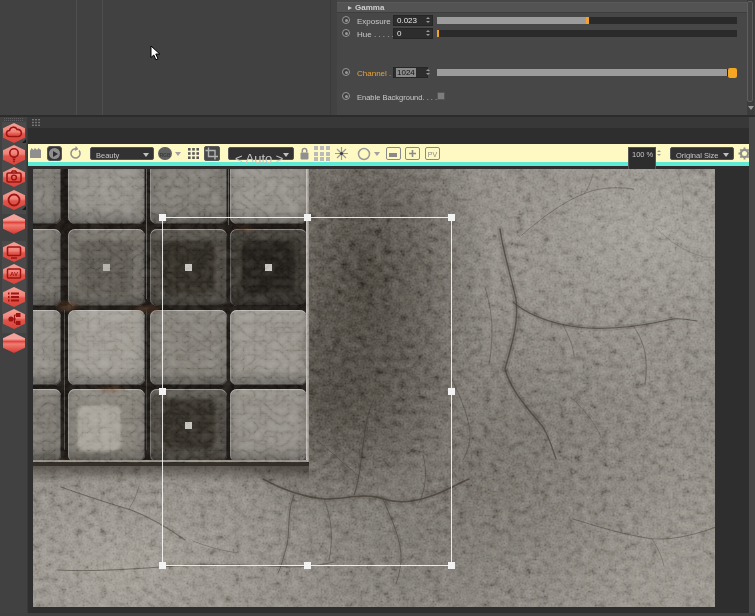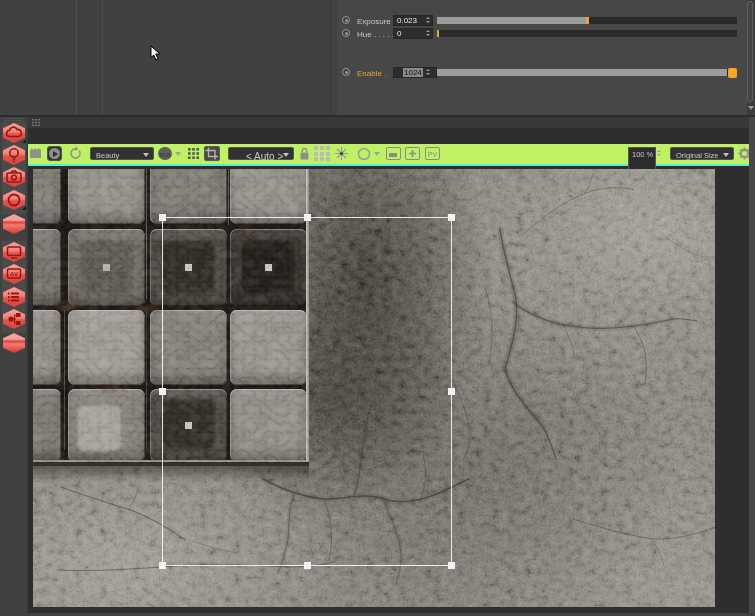--- a/index.html
+++ b/index.html
@@ -27,21 +27,21 @@
      border-bottom:2.5px solid #9a9a9a; border-left:2.5px solid transparent; border-right:2.5px solid transparent; }
   .spin:after { content:""; position:absolute; left:1px; bottom:2px; width:0; height:0;
      border-top:2.5px solid #9a9a9a; border-left:2.5px solid transparent; border-right:2.5px solid transparent; }
   .track { height:7px; background:#2a2a2a; }
   .chk { width:8px; height:8px; background:#7d7d7d; border:1px solid #565656; border-radius:1px; }
 
   
   #pv { left:0; top:117px; width:755px; height:499px; background:#2e2e2e; }
   #titlebar { left:28px; top:0; width:727px; height:11px; background:#383838; }
   #menubar  { left:28px; top:11px; width:727px; height:16px; background:#404040; color:#c6c6c6; font-size:9px; }
-  #toolbar  { left:28px; top:27px; width:727px; height:22px; background:#bef264; border-bottom:2px solid #5eead4; }
+  #toolbar  { left:28px; top:27px; width:727px; height:22px; background:#fef9c3; border-bottom:4px solid #5eead4; }
   #lefttools{ left:0; top:0; width:28px; height:499px; background:#414141; border-right:1px solid #383838; }
   .hex { left:3px; width:22px; height:20px;
      clip-path:polygon(50% 0,100% 26%,100% 74%,50% 100%,0 74%,0 26%);
      background:linear-gradient(180deg,#f4a49b 0%,#ef8077 45%,#e0544a 55%,#d8443c 100%); }
   .cell { left:2px; width:24px; height:22px; background:#4a4a4a; }
   select, .dd { background:#323232; border:1px solid #555; color:#c9c9c9; font-size:8px; }
 
   
   #imgarea { left:33px; top:169px; width:682px; height:438px; background:#888; overflow:hidden; }
 
@@ -62,20 +62,21 @@
 <div id="root">
 
   <div id="toppanel" class="abs">
     <div class="vline abs" style="left:76px"></div>
     <div class="vline abs" style="left:102px"></div>
     <div class="vline abs" style="left:330px; background:#3a3a3a"></div>
     <div class="abs" style="left:331px;top:0;width:6px;height:115px;background:#424242"></div>
 
     <div id="attr" class="abs">
 
+      <div class="hdr abs" style="top:2px"><span style="margin-left:11px"><span class="tri-r" style="margin-right:3px"></span>Gamma</span></div>
 
       <div class="row abs" style="top:15px">
         <div class="ring abs" style="left:5px;top:1px"></div>
         <div class="lab abs" style="left:20px;top:2px">Exposure</div>
         <div class="fld abs" style="left:56px;top:0;width:40px;height:11px;padding:1px 3px">0.023</div>
         <div class="spin abs" style="left:88px;top:0"></div>
         <div class="track abs" style="left:100px;top:2px;width:300px">
           <div class="abs" style="left:0;top:0;width:149px;height:7px;background:#9c9c9c"></div>
           <div class="abs" style="left:149px;top:0;width:3px;height:7px;background:#f0a22e"></div>
         </div>
@@ -88,30 +89,35 @@
         <div class="spin abs" style="left:88px;top:0"></div>
         <div class="track abs" style="left:100px;top:2px;width:300px">
           <div class="abs" style="left:0;top:0;width:2px;height:7px;background:#f0a22e"></div>
         </div>
       </div>
 
 
 
       <div class="row abs" style="top:67px">
         <div class="ring abs" style="left:5px;top:1px"></div>
-        <div class="lab abs" style="left:20px;top:2px;color:#e8a33c">Enable .</div>
-        <div class="fld abs" style="left:56px;top:0;width:44px;height:11px;padding:1px 9px"><span style="background:#8a8a8a;color:#111;padding:0 1px">1024</span></div>
+        <div class="lab abs" style="left:20px;top:2px;color:#e8a33c">Channel .</div>
+        <div class="fld abs" style="left:56px;top:0;width:35px;height:11px;padding:1px 2px"><span style="background:#8a8a8a;color:#111;padding:0 1px">1024</span></div>
         <div class="spin abs" style="left:88px;top:0"></div>
         <div class="track abs" style="left:100px;top:2px;width:300px">
           <div class="abs" style="left:0;top:0;width:290px;height:7px;background:#9c9c9c"></div>
           <div class="abs" style="left:291px;top:-1.5px;width:9px;height:10px;background:#f5a623;border-radius:2px"></div>
         </div>
       </div>
 
 
+      <div class="row abs" style="top:91px">
+        <div class="ring abs" style="left:5px;top:1px"></div>
+        <div class="lab abs" style="left:20px;top:2px;font-size:7.5px">Enable Background. . . .</div>
+        <div class="chk abs" style="left:100px;top:1px"></div>
+      </div>
 
     </div>
 
     <div class="abs" style="left:747px;top:0;width:7px;height:115px;background:#3c3c3c">
       <div class="abs" style="left:0;top:1px;width:6px;height:101px;background:#454545;border:1px solid #5e5e5e;border-radius:2px"></div>
       <div class="abs" style="left:1px;top:106px;width:0;height:0;border-top:4px solid #9a9a9a;border-left:3px solid transparent;border-right:3px solid transparent"></div>
     </div>
 
     <div class="abs" style="left:0;top:115px;width:755px;height:2px;background:#2c2c2c"></div>
 
@@ -177,21 +183,21 @@
         </g>
       </svg>
 
       <div class="abs" style="left:176px;top:2px;width:16px;height:15px;background:#484848;border:1px solid #5a5a5a;border-radius:2px">
         <svg width="14" height="13" viewBox="0 0 14 13" style="position:absolute;left:0;top:0">
           <path d="M3.5 0.5 L3.5 9.5 L13 9.5 M0.5 3.5 L10 3.5 L10 12.5" fill="none" stroke="#b2b2b2" stroke-width="1.4"></path>
         </svg>
       </div>
 
       <div class="dd abs" style="left:200px;top:3px;width:66px;height:13px;border-radius:2px">
-        <span class="abs" style="left:17px;top:3px;font-size:10px;color:#c6c6c6">&lt; Auto &gt;</span>
+        <span class="abs" style="left:6px;top:3px;font-size:13px;color:#c6c6c6">&lt; Auto &gt;</span>
         <span class="abs" style="right:4px;top:5px;width:0;height:0;border-top:4px solid #c1c1c1;border-left:3.5px solid transparent;border-right:3.5px solid transparent"></span>
       </div>
 
       <svg class="abs" style="left:271px;top:3px" width="11" height="13" viewBox="0 0 11 13">
         <rect x="1.5" y="5.5" width="8" height="7" rx="1" fill="#8f8f8f"></rect>
         <path d="M3.3 5.5 V3.6 a2.2 2.2 0 0 1 4.4 0 V5.5" fill="none" stroke="#8f8f8f" stroke-width="1.5"></path>
       </svg>
 
       <svg class="abs" style="left:286px;top:2px" width="16" height="15" viewBox="0 0 16 15">
         <g fill="#bababa">

